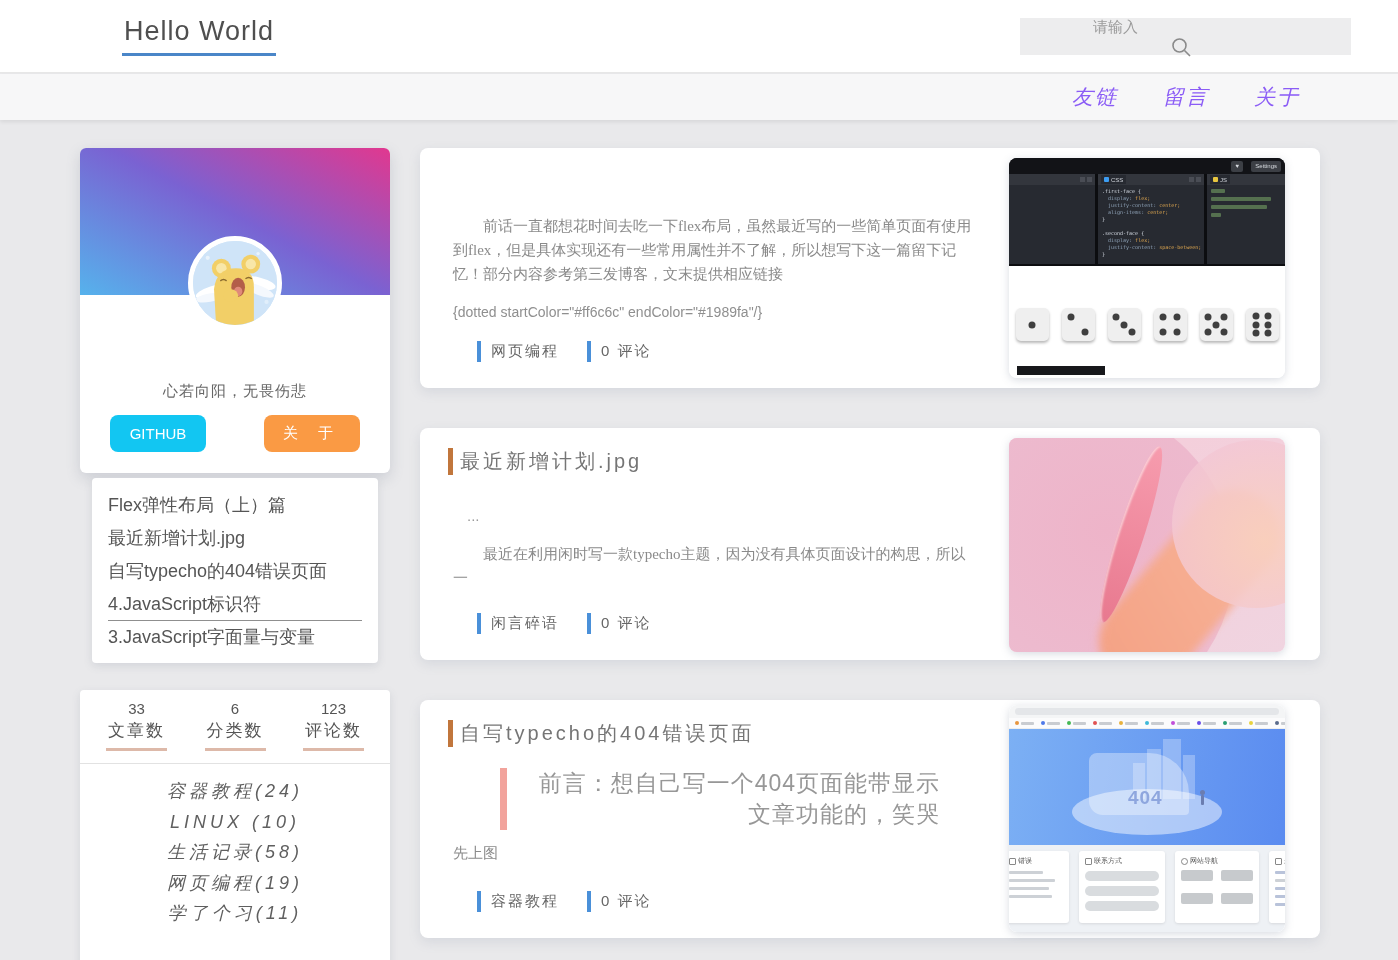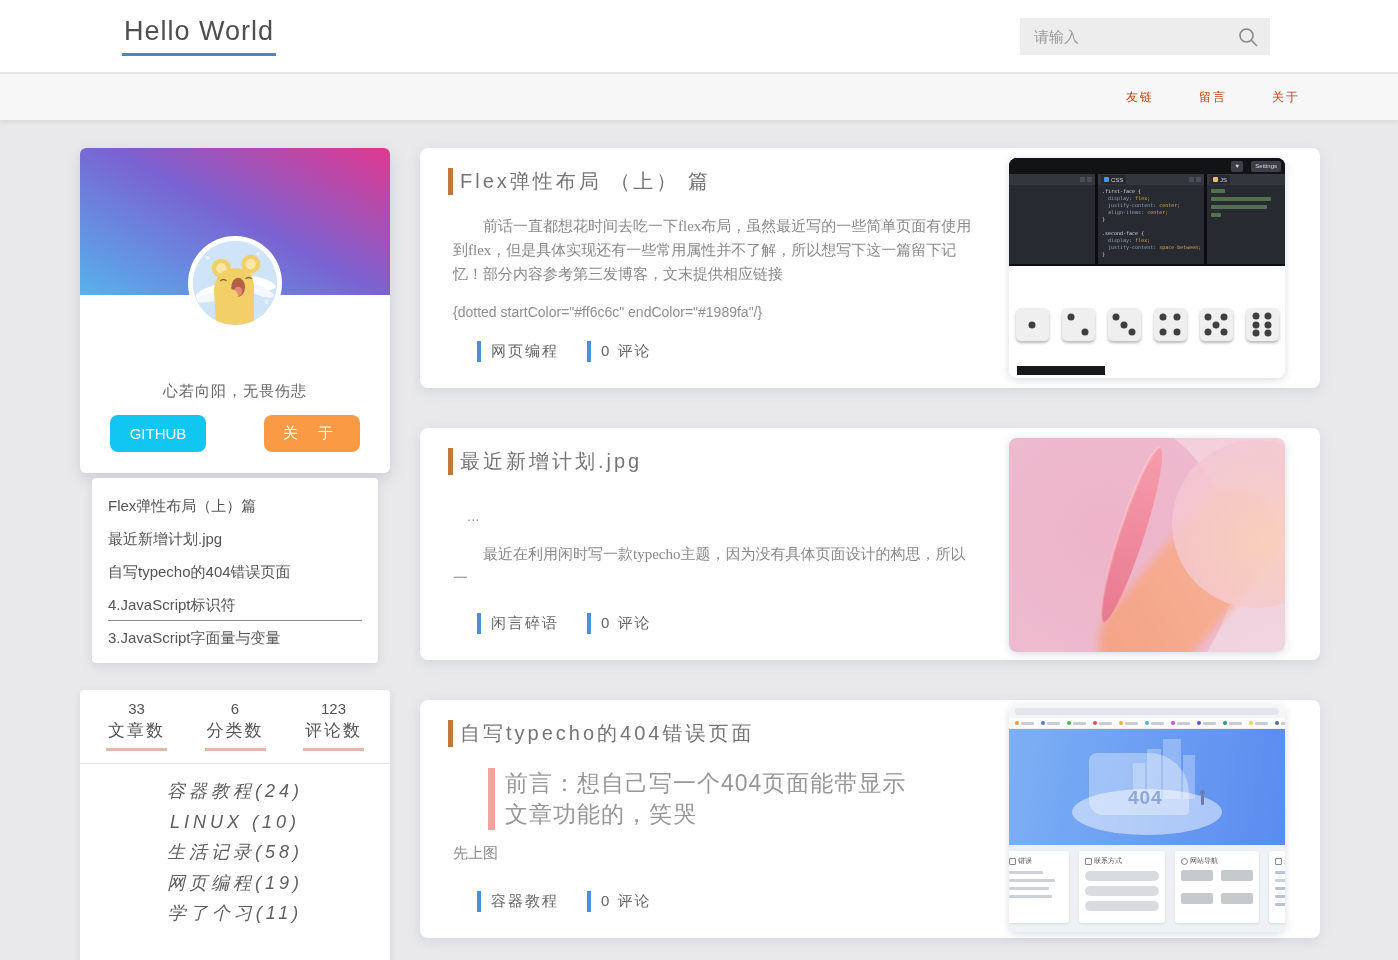--- a/index.html
+++ b/index.html
@@ -6,59 +6,59 @@
   html,body { background:#e9e9eb; }
   #page {
     position:relative; width:1398px; height:960px; overflow:hidden;
     background:#e9e9eb;
     font-family:"Liberation Sans","DejaVu Sans",sans-serif;
     color:#555;
   }
   
   .top-header { position:absolute; top:0; left:0; width:100%; height:73px; background:#fff; border-bottom:1px solid #e7e7e7; z-index:6; }
   .logo { position:absolute; left:122px; top:16px; font-size:27px; color:#4f4f4f; letter-spacing:1px; padding:0 2px 6px 2px; border-bottom:3px solid #4a86c8; cursor:pointer; }
-  .search-box { position:absolute; left:1020px; top:18px; width:250px; height:37px; background:#ededee; display:flex; align-items:center; }
+  .search-box { position:absolute; left:1020px; top:18px; width:331px; height:37px; background:#ededee; display:flex; align-items:center;flex-direction:column; }
   .search-box input { flex:1; height:100%; background:transparent; border:none; outline:none; padding-left:14px; font-size:15px; color:#555; font-family:inherit; }
   .search-box input::placeholder { color:#9b9b9b; }
   .search-icon { width:24px; height:24px; margin-right:10px; cursor:pointer; flex:none; }
   
   .nav-bar { position:absolute; top:74px; left:0; width:100%; height:46px; background:#f7f7f8; box-shadow:0 2px 4px rgba(0,0,0,.08); z-index:5; display:flex; justify-content:flex-end; align-items:center; gap:45px; padding-right:98px; }
-  .nav-item { font-size:12px; color:#c2410c; cursor:pointer; letter-spacing:2px; }
+  .nav-item { font-size:21px; color:#8b5cf6; cursor:pointer; letter-spacing:2px;font-style:italic; }
   
   .profile-card { position:absolute; left:80px; top:148px; width:310px; height:325px; background:#fff; border-radius:6px; box-shadow:0 5px 14px rgba(100,110,130,.22); }
   .banner { height:147px; border-radius:6px 6px 0 0; background:linear-gradient(28deg,#56b2ec 0%,#7a62d2 52%,#e1388f 100%); }
   .avatar { position:absolute; left:50%; top:88px; transform:translateX(-50%); width:94px; height:94px; border-radius:50%; border:5px solid #fff; overflow:hidden; background:#cfe4f8; }
   .avatar svg { display:block; width:100%; height:100%; }
   .profile-name { position:absolute; top:194px; width:100%; text-align:center; font-size:22px; color:#555; letter-spacing:3px; }
   .profile-motto { position:absolute; top:234px; width:100%; text-align:center; font-size:15px; color:#666; letter-spacing:1px; }
   .profile-btn { position:absolute; top:267px; width:96px; height:37px; border:none; border-radius:8px; color:#fff; font-size:15px; font-family:inherit; cursor:pointer; }
   .btn-github { left:30px; background:#12c6f2; }
   .btn-about  { left:184px; background:#fa9a44; letter-spacing:8px; }
   .recent-card { position:absolute; left:92px; top:478px; width:286px; height:185px; background:#fff; border-radius:4px; box-shadow:0 3px 9px rgba(100,110,130,.16); padding:11px 16px 0 16px; }
-  .recent-item { height:33px; line-height:33px; font-size:15px; color:#555; cursor:pointer; white-space:nowrap; overflow:hidden; }
+  .recent-item { height:33px; line-height:33px; font-size:18px; color:#555; cursor:pointer; white-space:nowrap; overflow:hidden; }
   .recent-item.underlined { border-bottom:1px solid #8f8f8f; }
   .stats-card { position:absolute; left:80px; top:690px; width:310px; height:290px; background:#fff; border-radius:4px; box-shadow:0 3px 9px rgba(100,110,130,.16); }
   .stats-row { display:flex; justify-content:space-between; padding:10px 26px 0 26px; }
   .stat { text-align:center; }
   .stat-value { font-size:15px; color:#555; }
   .stat-label { font-size:17px; color:#555; letter-spacing:2px; margin-top:2px; padding:0 2px 6px 2px; border-bottom:3px solid #ddb9a9; }
   .stats-divider { margin-top:12px; border-top:1px solid #e2e2e2; }
   .category-list { padding-top:12px; text-align:center;font-style:italic; }
   .category-item { font-size:18px; color:#5f5f5f; letter-spacing:4px; line-height:30.5px; cursor:pointer; }
   
   .article-card { position:absolute; left:420px; width:900px; background:#fff; border-radius:8px; box-shadow:0 4px 12px rgba(130,140,160,.18); }
   .title-row { position:absolute; left:28px; top:20px; display:flex; align-items:center; cursor:pointer; }
   .title-bar { width:5px; height:27px; background:#c1763c; margin-right:7px; flex:none; }
   .article-title { font-size:20px; color:#757575; letter-spacing:3px; }
   .article-body { position:absolute; left:33px; top:66px; width:520px; font-size:15px; line-height:24px; color:#8a8a8a; }
   .article-body p { margin:0; }
   .p-indent { text-indent:2em;font-family:Liberation Serif, serif; }
   .p-dots { margin-top:10px !important; padding-left:14px; color:#9a9a9a; }
   .code-note { margin-top:14px !important; font-size:14px; color:#8f8f8f; letter-spacing:0; }
-  .quote-block { position:absolute; left:68px; top:68px; width:440px; display:flex; }
+  .quote-block { position:absolute; left:80px; top:68px; width:440px; display:flex;text-align:right; }
   .quote-bar { width:7px; background:#f2a39c; margin-right:10px; flex:none; }
   .quote-text { font-size:23px; line-height:31px; color:#979797; letter-spacing:1px; }
   .pre-img-note { position:absolute; left:33px; top:144px; font-size:15px; color:#8a8a8a; }
   .article-meta { position:absolute; left:57px; bottom:26px; display:flex; align-items:center; }
   .meta-bar { width:4px; height:21px; background:#4a90d9; margin-right:10px; }
   .meta-text { font-size:15px; color:#666; letter-spacing:2px; margin-right:28px; cursor:pointer; }
   .article-image { position:absolute; right:35px; border-radius:8px; overflow:hidden; box-shadow:0 2px 8px rgba(130,140,160,.3); width:276px; cursor:pointer;margin-left:32px; }
   
   .ed { position:relative; height:220px; background:#fff; }
   .ed-top { position:absolute; top:0; left:0; right:0; height:108px; background:#0c0d10; }
@@ -194,24 +194,20 @@
     <div class="category-list">
       <div class="category-item">容器教程(24)</div>
       <div class="category-item">LINUX (10)</div>
       <div class="category-item">生活记录(58)</div>
       <div class="category-item">网页编程(19)</div>
       <div class="category-item">学了个习(11)</div>
     </div>
   </div>
 
   <div class="article-card" style="top:148px;height:240px;">
-    <div class="title-row">
-      <div class="title-bar"></div>
-      <div class="article-title">Flex弹性布局 （上） 篇</div>
-    </div>
     <div class="article-body">
       <p class="p-indent">前话一直都想花时间去吃一下flex布局，虽然最近写的一些简单页面有使用到flex，但是具体实现还有一些常用属性并不了解，所以想写下这一篇留下记忆！部分内容参考第三发博客，文末提供相应链接</p>
       <p class="code-note">{dotted startColor="#ff6c6c" endColor="#1989fa"/}</p>
     </div>
     <div class="article-meta">
       <div class="meta-bar"></div>
       <span class="meta-text">网页编程</span>
       <div class="meta-bar"></div>
       <span class="meta-text">0 评论</span>
     </div>

